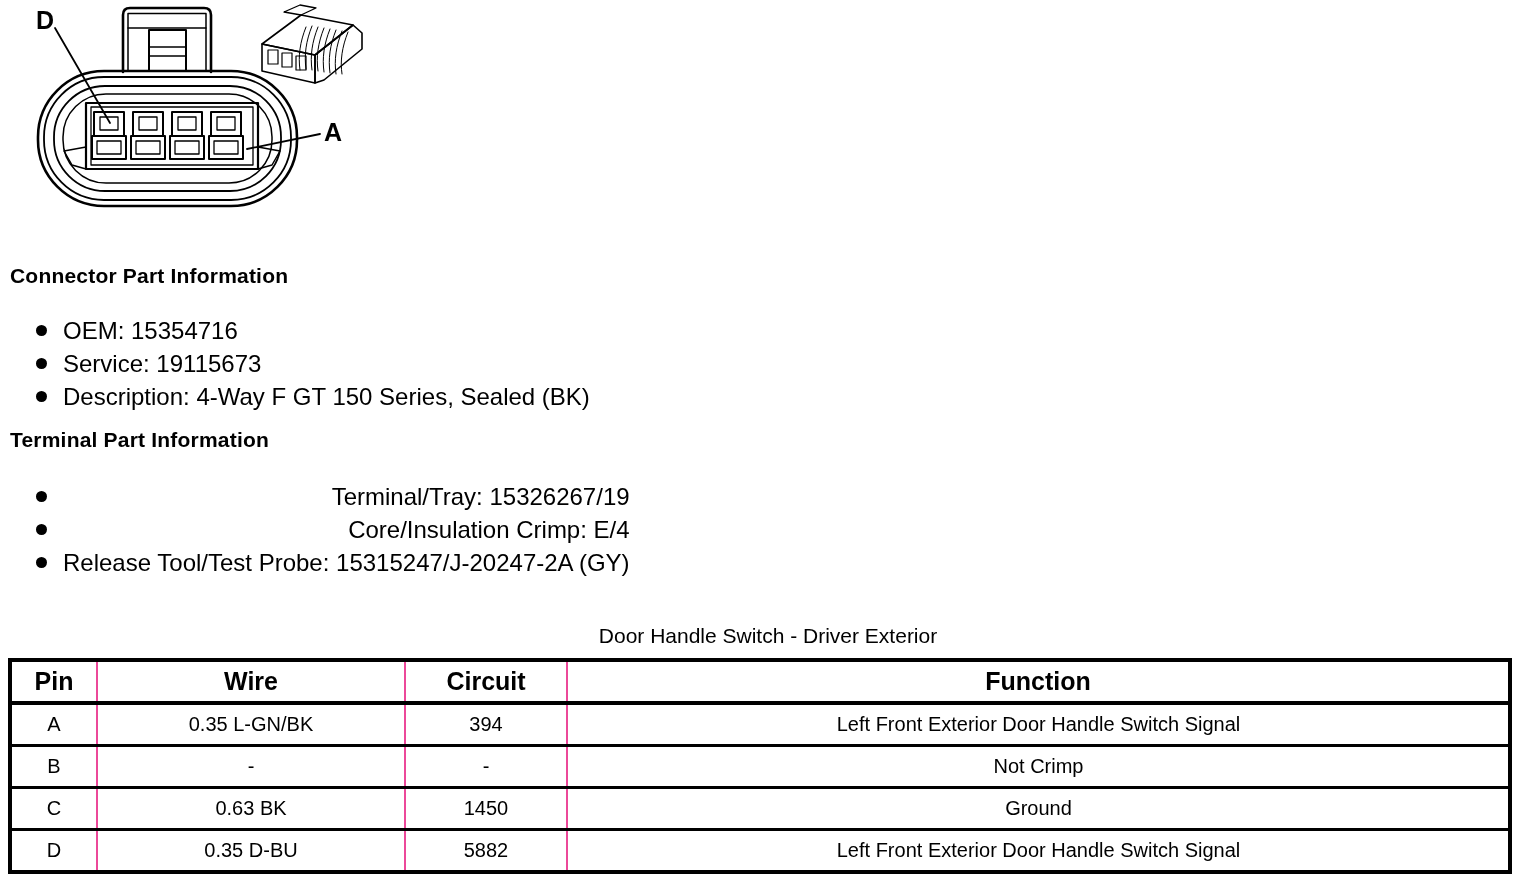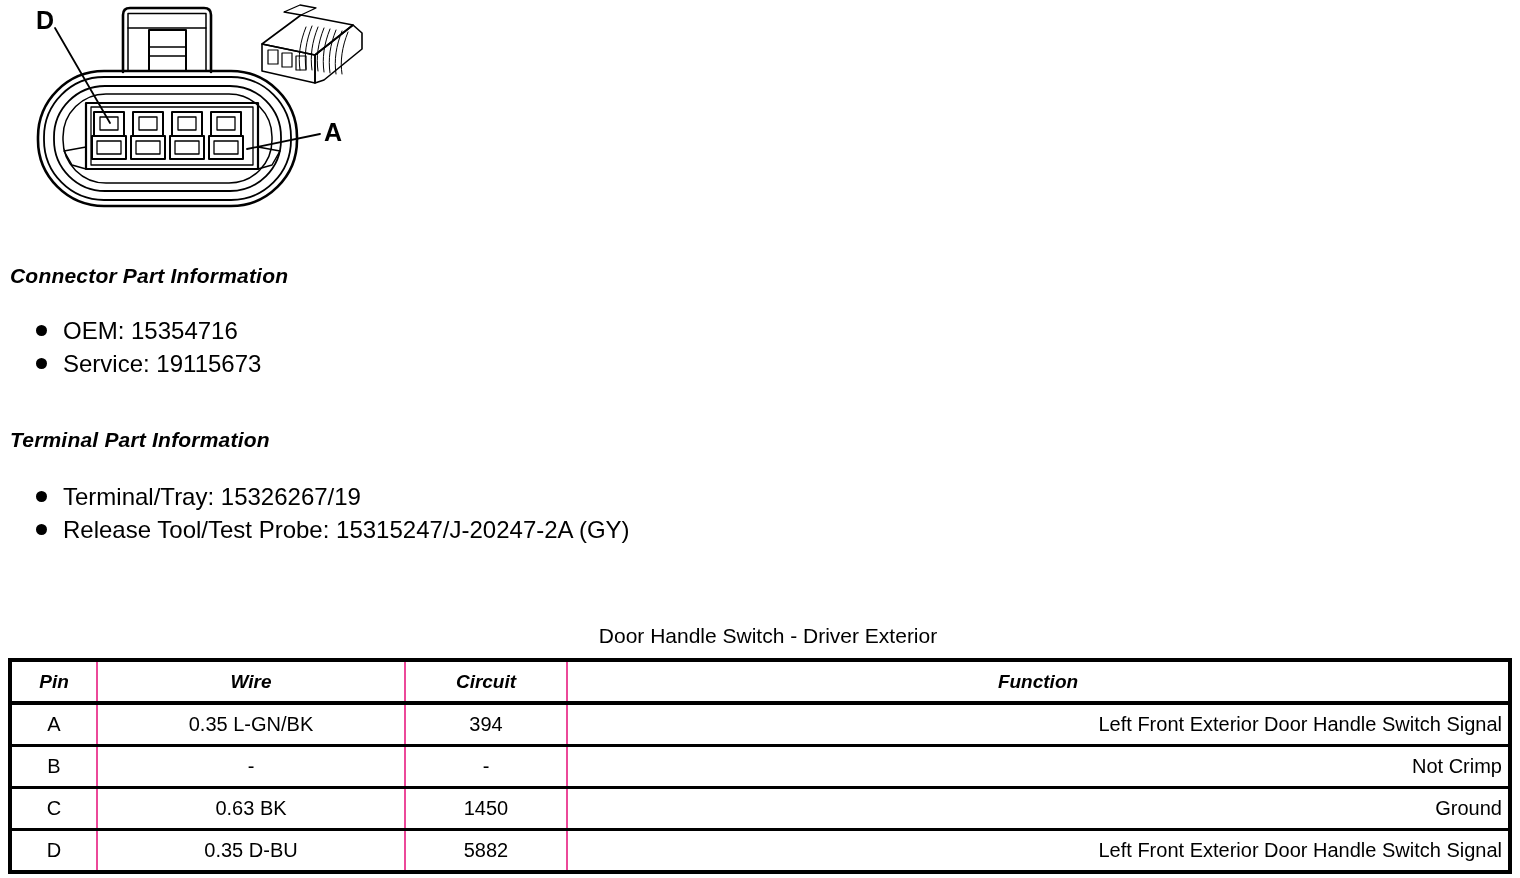--- a/index.html
+++ b/index.html
@@ -36,35 +36,34 @@
 
   
   .section-heading {
     position: absolute;
     left: 10px;
     margin: 0;
     font-size: 21px;
     font-weight: bold;
     line-height: 24px;
     letter-spacing: 0.2px;
-    font-style: italic;
   }
   .heading-connector { top: 264px; }
   .heading-terminal  { top: 428px; }
 
   
   .info-list {
     position: absolute;
     left: 10px;
     margin: 0;
     padding: 0;
     list-style: none;
   }
   .list-connector { top: 314px; }
-  .list-terminal  { top: 480px; }
+  .list-terminal  { top: 480px; text-align: right; }
   .info-list li {
     position: relative;
     padding-left: 53px;
     font-size: 24px;
     line-height: 33px;
     white-space: nowrap;
   }
   .info-list li::before {
     content: "";
     position: absolute;
@@ -94,37 +93,36 @@
     width: 1504px;
     border-collapse: collapse;
     table-layout: fixed;
     border: 4px solid #000000;
     font-size: 20px;
   }
   .pin-table col.col-pin     { width: 87px;  }
   .pin-table col.col-wire    { width: 308px; }
   .pin-table col.col-circuit { width: 162px; }
   .pin-table th {
-    font-size: 19px;
+    font-size: 25px;
     font-weight: bold;
     text-align: center;
     height: 39px;
     border-bottom: 4px solid #000000;
     padding: 0 6px;
-    font-style: italic;
   }
   .pin-table td {
     height: 39px;
     padding: 0 6px;
     text-align: center;
   }
   .pin-table th + th,
   .pin-table td + td { border-left: 2px solid #ec4899; }
   .pin-table tbody tr + tr td { border-top: 3px solid #000000; }
-  .pin-table td.fn-cell { text-align: right; padding-left: 7px; }
+  .pin-table td.fn-cell { text-align: center; padding-left: 7px; }
 </style>
 </head>
 <body>
 
 <div class="page">
 
   <div class="diagram">
     <svg width="380" height="240" viewBox="0 0 380 240" fill="none" stroke="#000000" stroke-linejoin="round" stroke-linecap="round">
 
       <g>
@@ -206,25 +204,27 @@
         <text class="pin-label" x="324" y="141">A</text>
         <line x1="320" y1="134" x2="247" y2="149" stroke-width="1.8"></line>
       </g>
     </svg>
   </div>
 
   <h2 class="section-heading heading-connector">Connector Part Information</h2>
   <ul class="info-list list-connector">
     <li>OEM: 15354716</li>
     <li>Service: 19115673</li>
+    <li>Description: 4-Way F GT 150 Series, Sealed (BK)</li>
   </ul>
 
   <h2 class="section-heading heading-terminal">Terminal Part Information</h2>
   <ul class="info-list list-terminal">
     <li>Terminal/Tray: 15326267/19</li>
+    <li>Core/Insulation Crimp: E/4</li>
     <li>Release Tool/Test Probe: 15315247/J-20247-2A (GY)</li>
   </ul>
 
   <div class="table-title">Door Handle Switch - Driver Exterior</div>
 
   <table class="pin-table">
     <colgroup>
       <col class="col-pin">
         <col class="col-wire">
         <col class="col-circuit">

